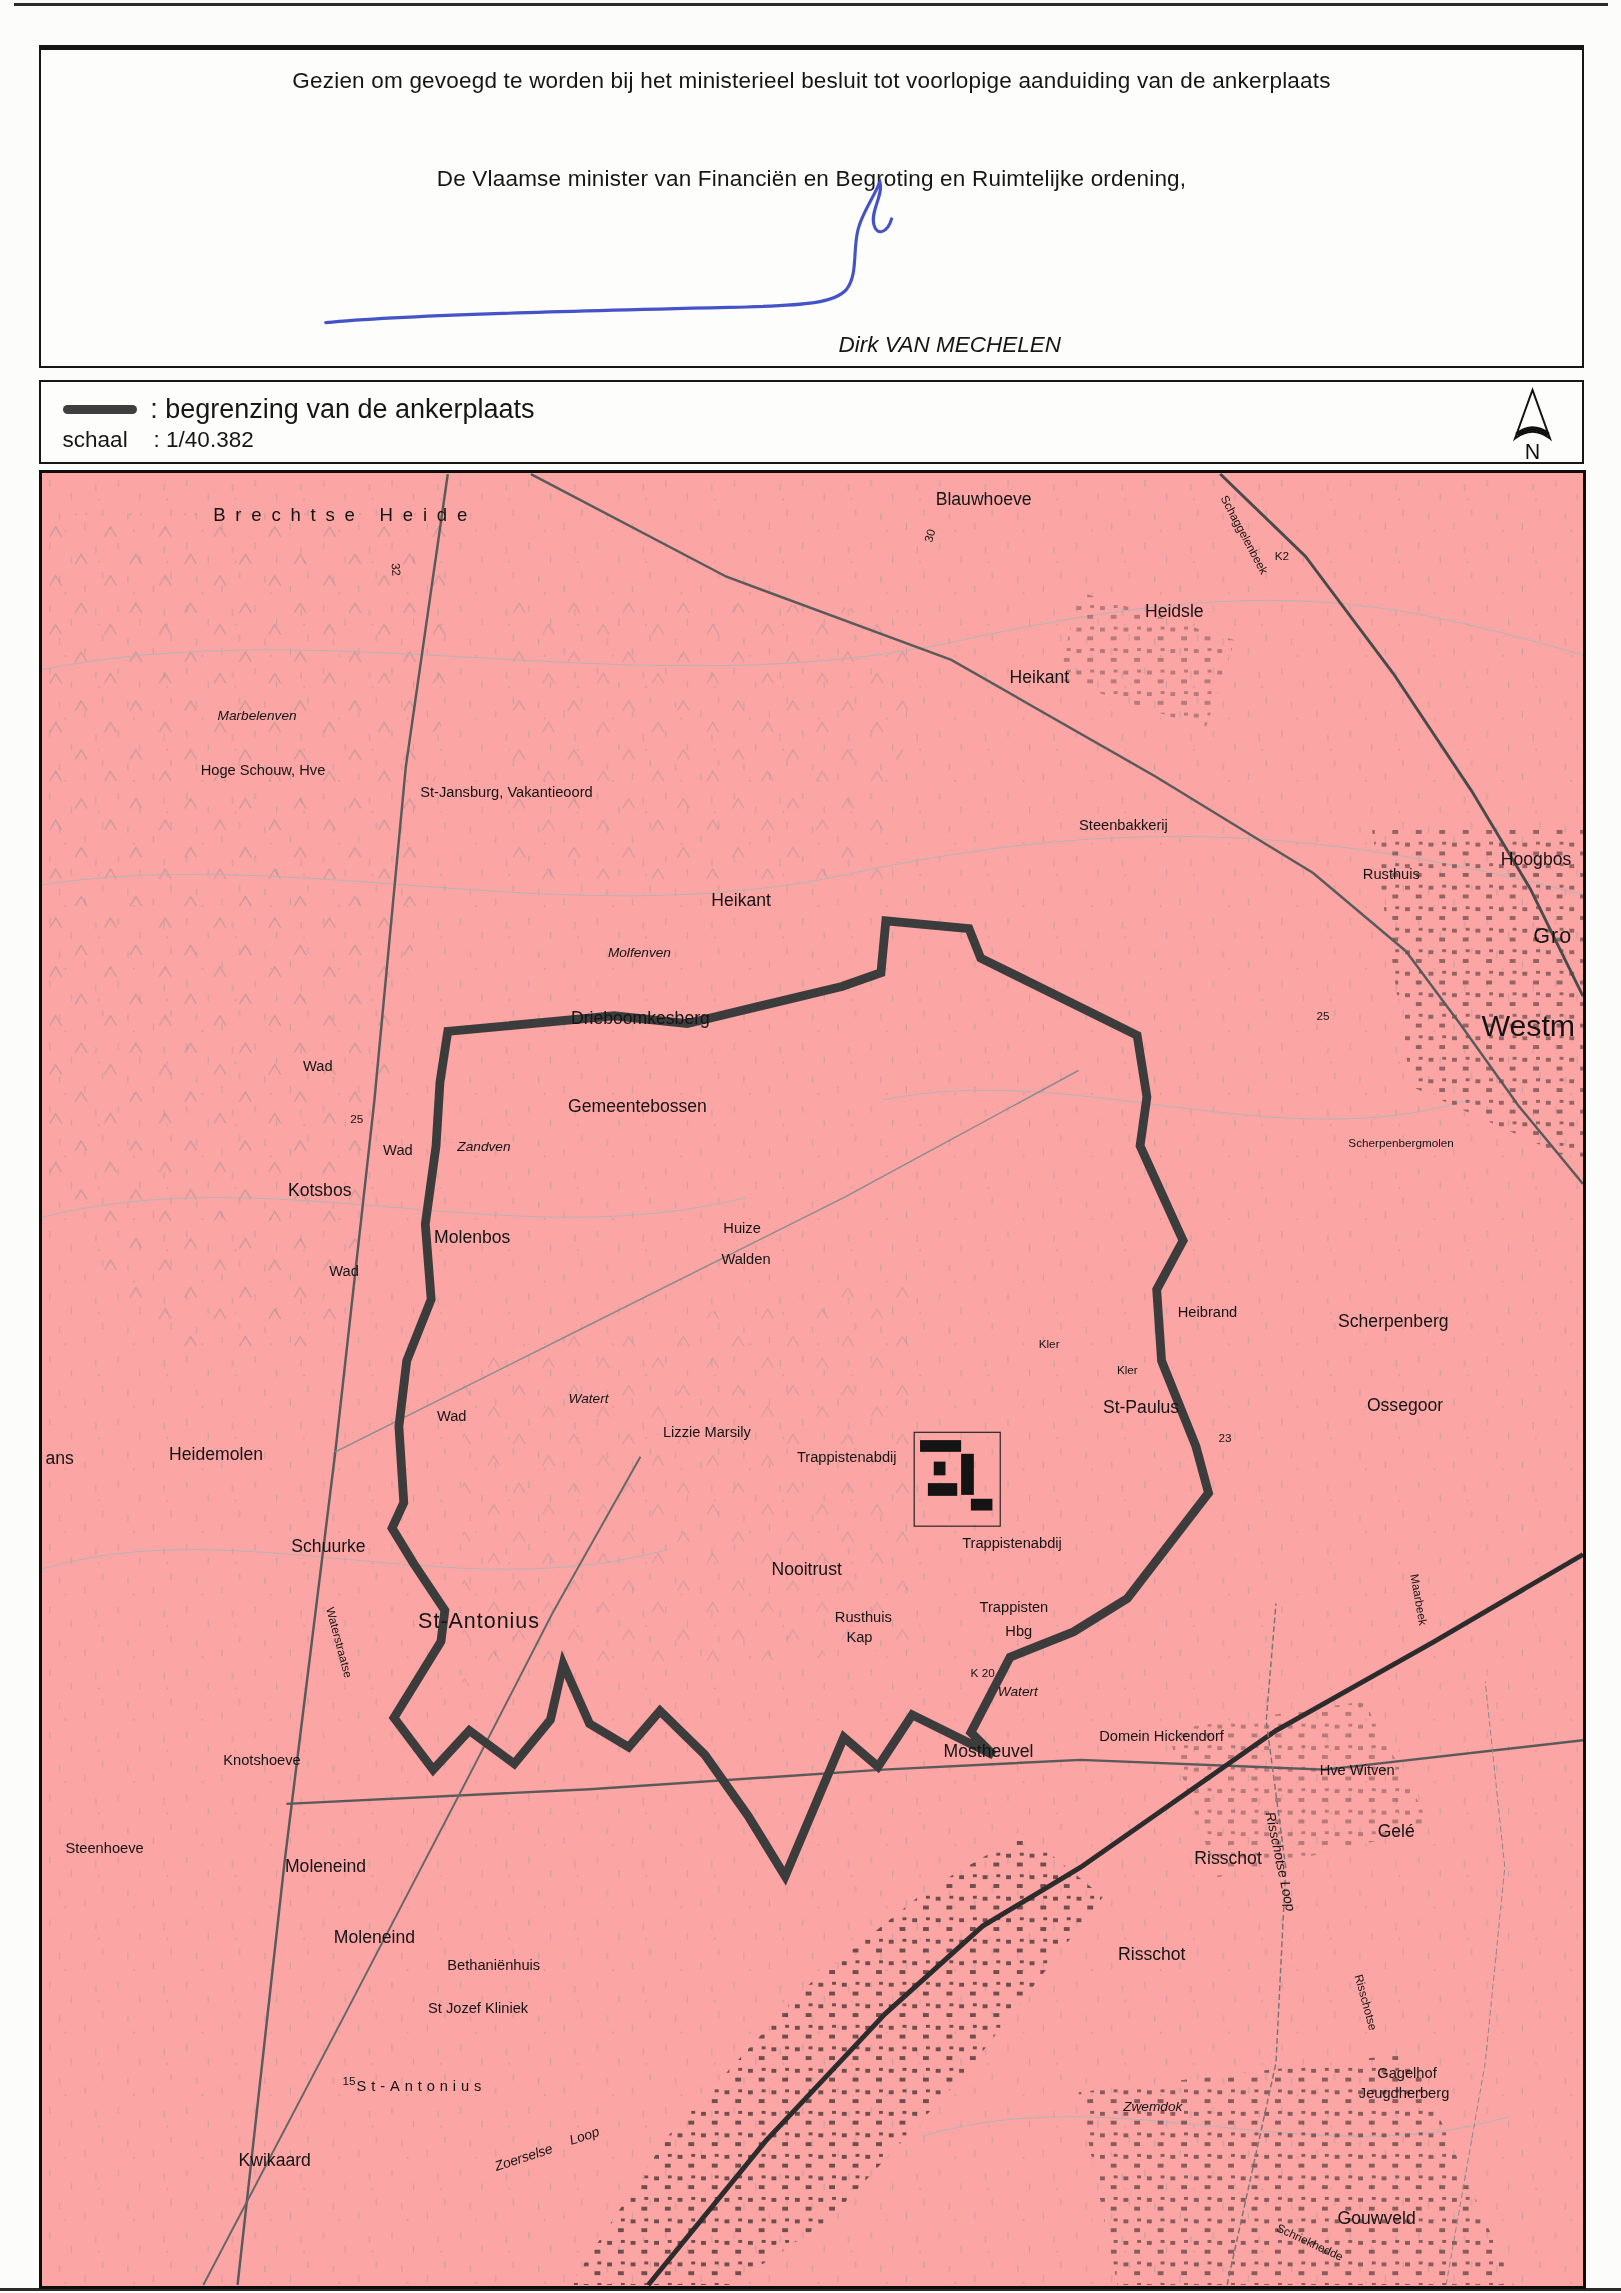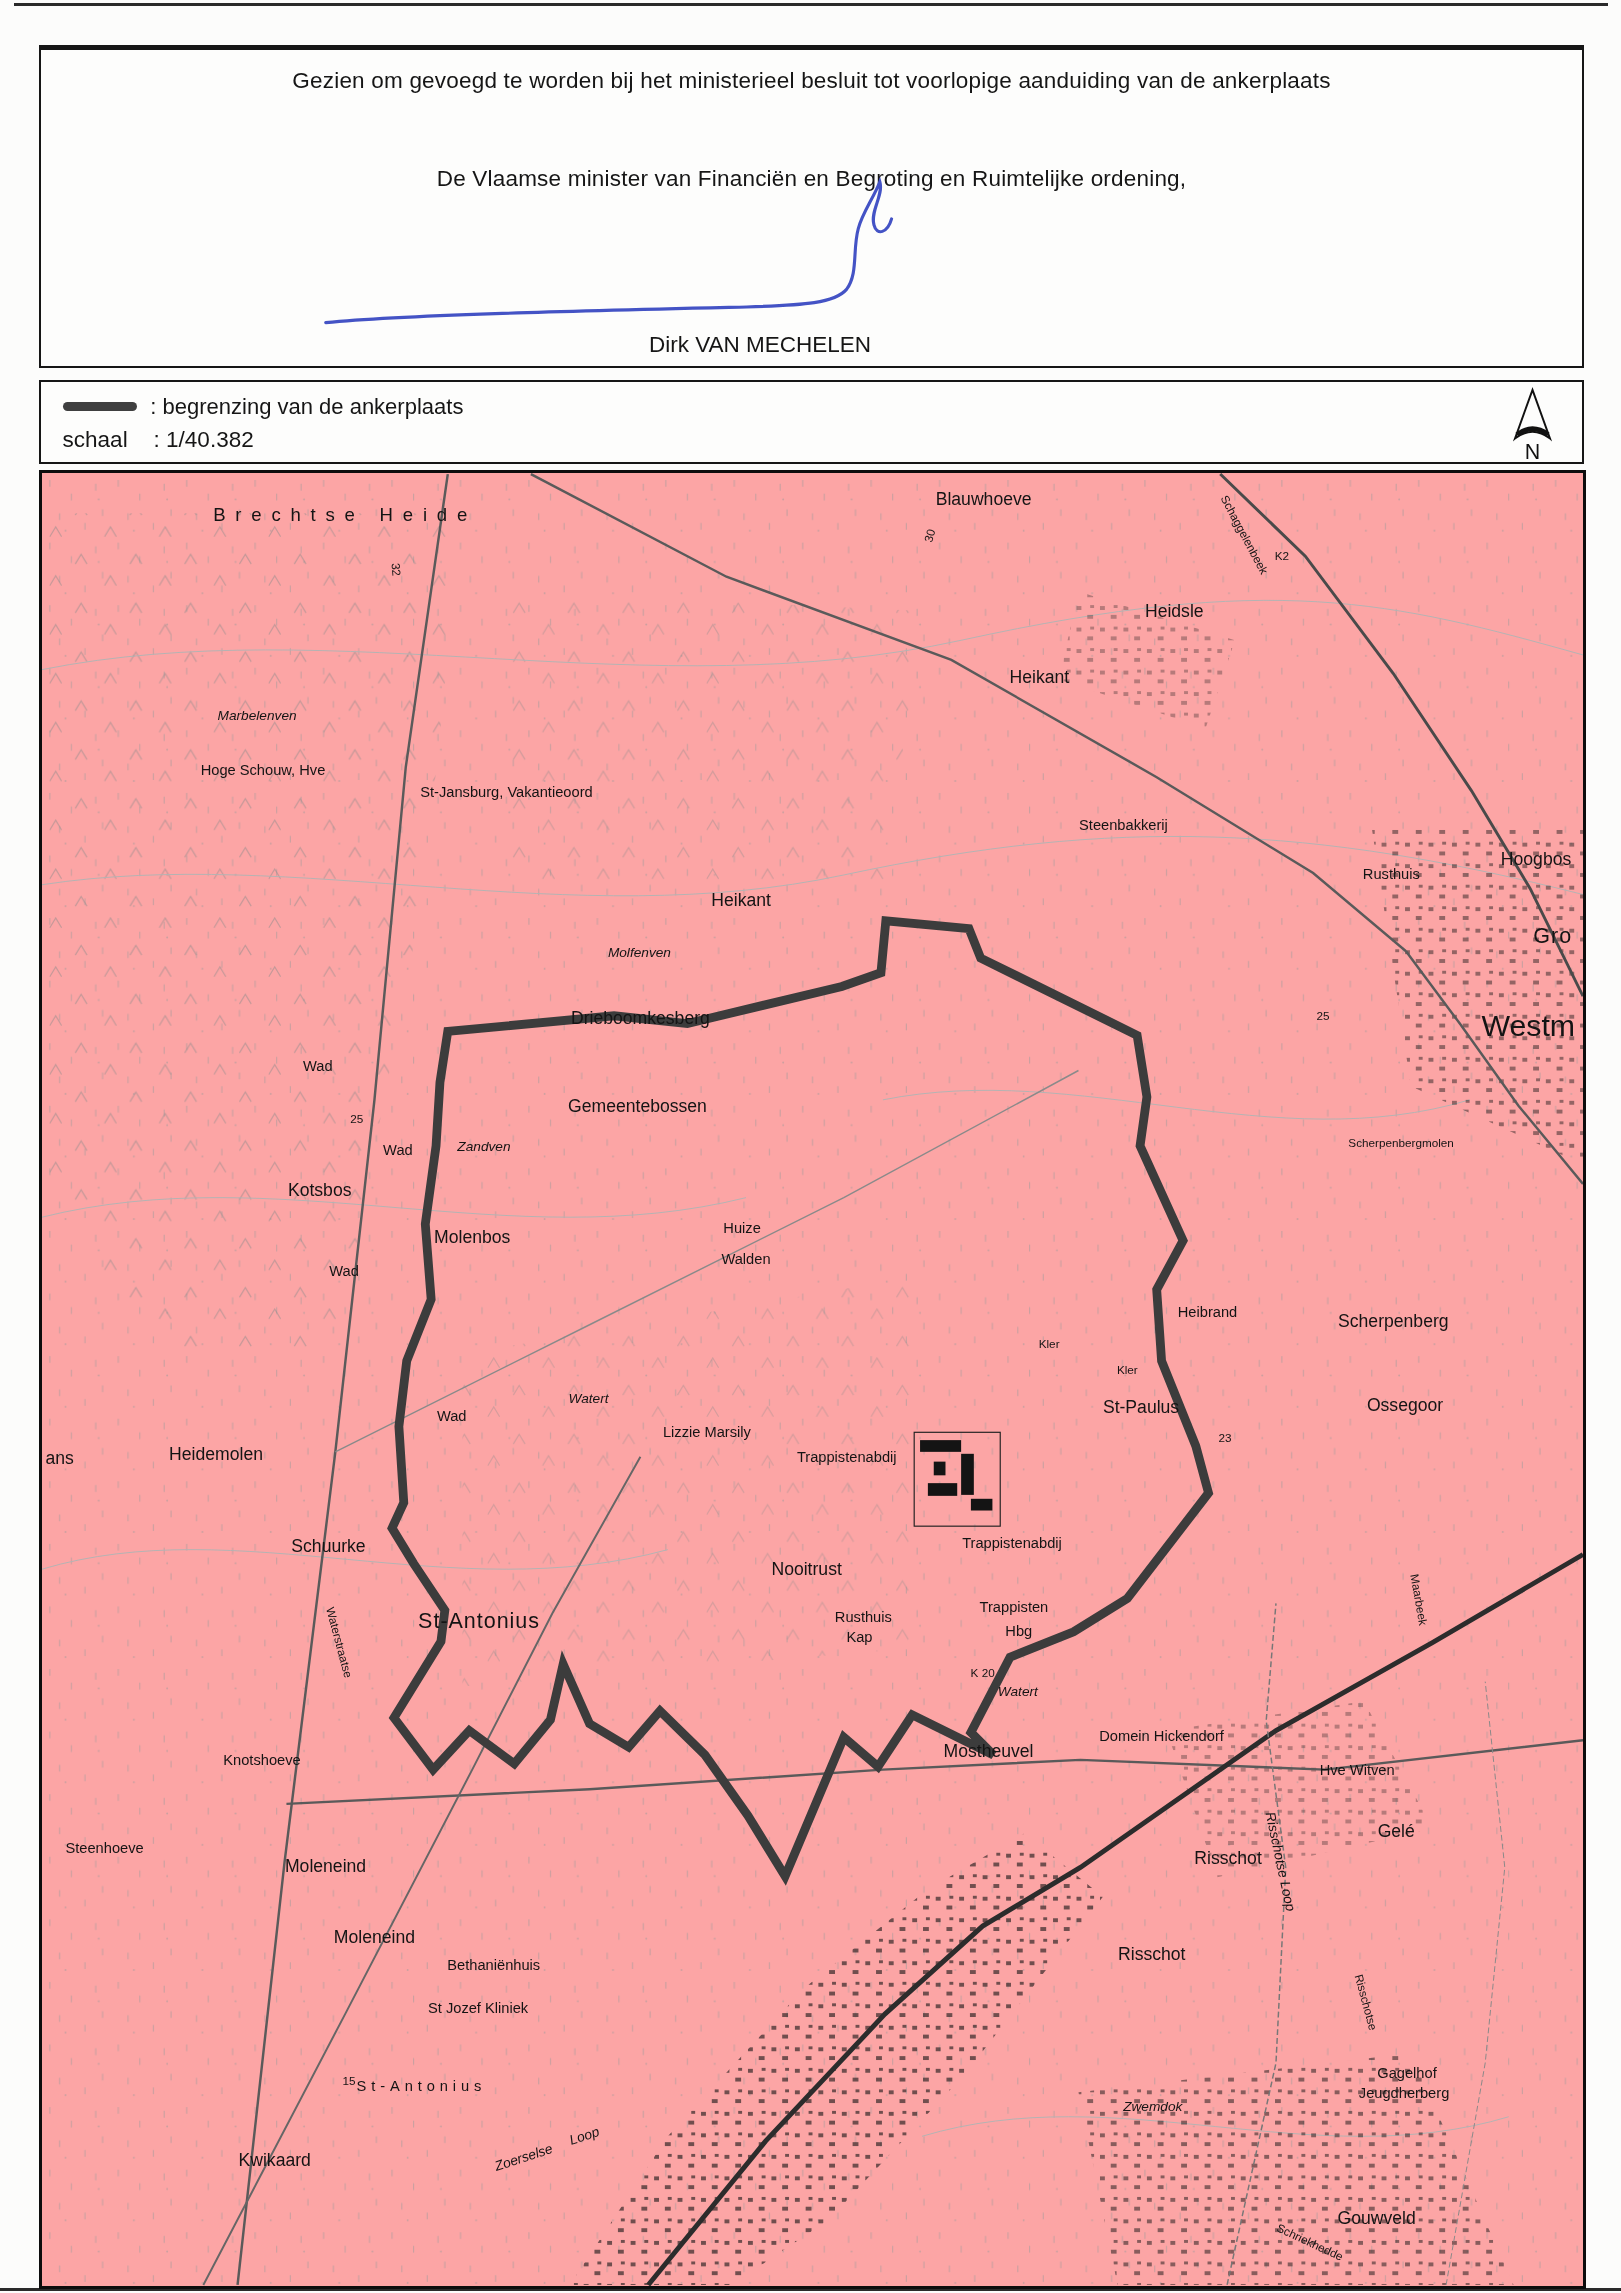--- a/index.html
+++ b/index.html
@@ -7,24 +7,24 @@
   .scanline-top{position:absolute;left:13.7px;top:2.9px;width:1594px;height:2.9px;background:#2a2a2a;}
   .scanline-bot{position:absolute;left:0px;top:2288px;width:1621px;height:2.9px;background:#2a2a2a;}
   
   #header-box{position:absolute;left:39px;top:45px;width:1541px;height:316px;border:2.9px solid #161616;border-top-width:5.9px;background:#fdfdfc;}
   .hline{position:absolute;width:100%;text-align:center;font-size:22.5px;letter-spacing:0.2px;}
   #h-line1{top:17.6px;}
   #h-line2{top:51px;}
   #h-line3{top:116px;}
   #date-stamp{display:inline-block;font-family:"DejaVu Sans Mono",monospace;font-weight:bold;font-size:29px;color:#8f8f8f;letter-spacing:2px;transform:translateY(4.9px) rotate(-.5deg);margin-left:-5.9px;}
   #signature-svg{position:absolute;left:245px;top:118px;}
-  #signer{position:absolute;left:608px;top:282px;width:412px;text-align:left;font-size:22.5px;}
+  #signer{position:absolute;left:608px;top:282px;width:412px;text-align:right;font-size:22.5px;font-style:italic;}
   
   #legend-box{position:absolute;left:39px;top:380px;width:1541px;height:80px;border:2.9px solid #161616;background:#fdfdfc;}
-  #legend-row1{position:absolute;left:21.6px;top:11.8px;font-size:22px;display:flex;align-items:center;gap:13.7px;}
+  #legend-row1{position:absolute;left:21.6px;top:11.8px;font-size:27px;display:flex;align-items:center;gap:13.7px;}
   #legend-sample{width:74px;height:8.8px;background:#3f3f3f;border-radius:4.9px;}
   #legend-row2{position:absolute;left:21.6px;top:45px;font-size:22.5px;display:flex;gap:7px;}
   #legend-scale-label{width:84px;display:inline-block;}
   #north{position:absolute;right:17.6px;top:2px;width:63px;height:78px;}
   
   #map-box{position:absolute;left:39px;top:470px;width:1541px;height:1813px;border:3.9px solid #0d0d0d;background:#fca5a5;}
   #mapsvg{display:block;}
   .lbl{fill:#141414;font-family:"Liberation Sans",sans-serif;}
   .plain{font-size:15px;}
   .small{font-size:12px;}

